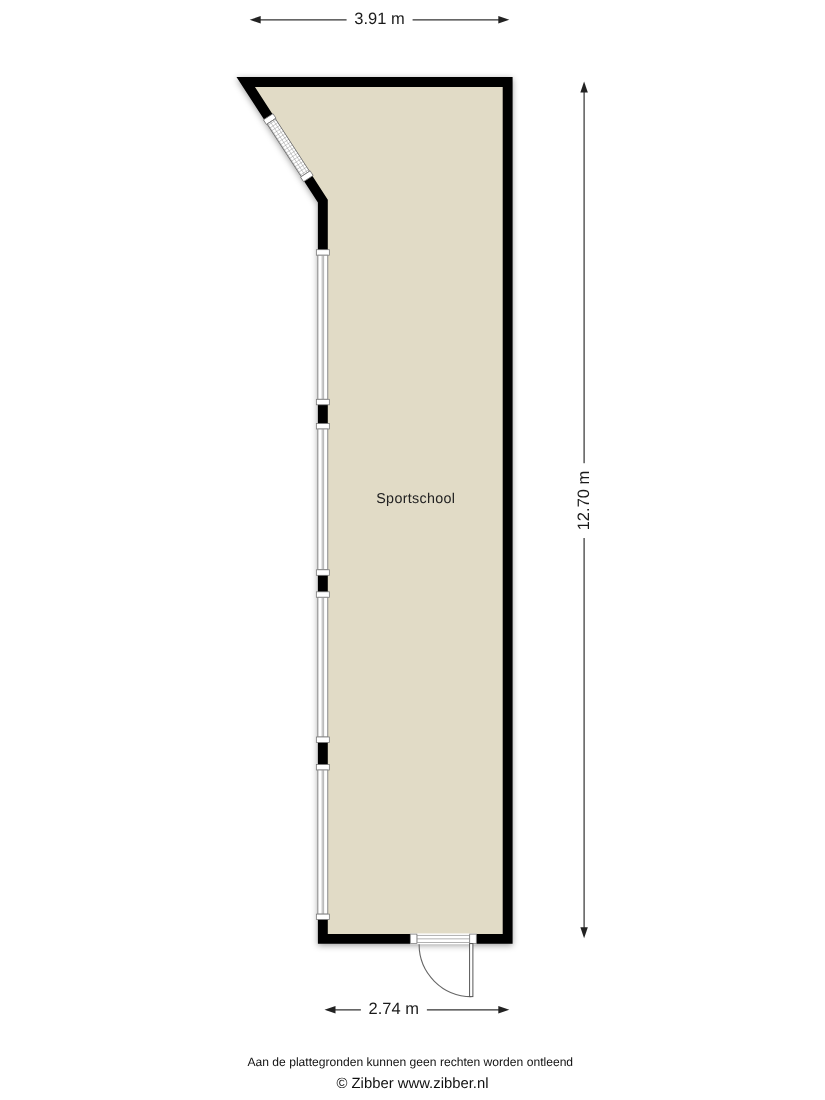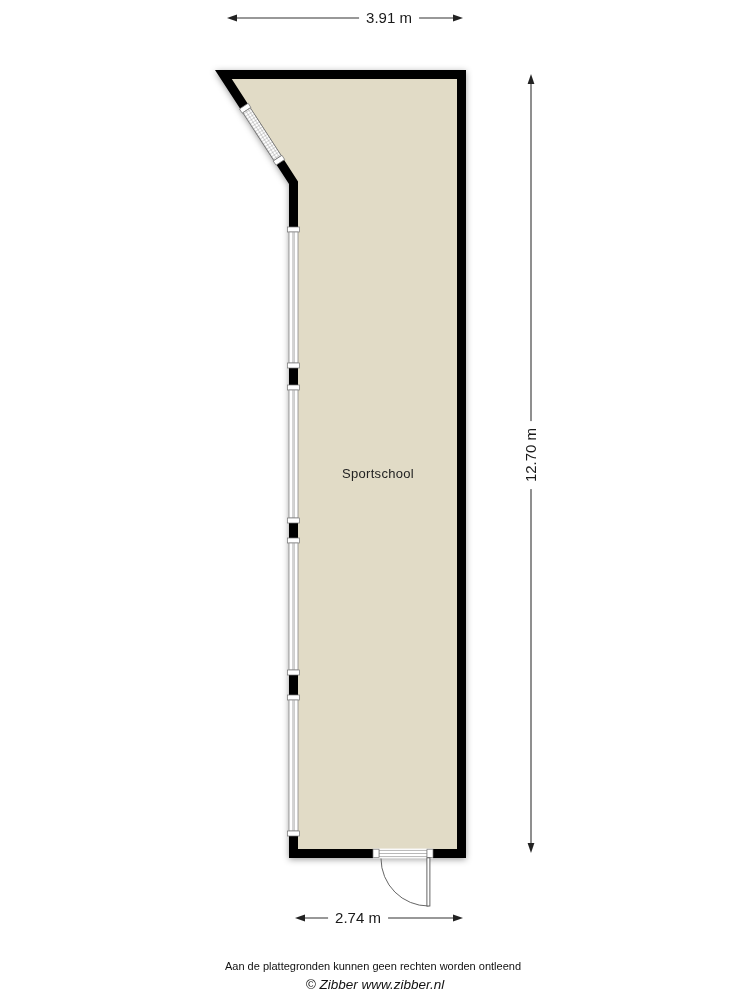--- a/index.html
+++ b/index.html
@@ -22,25 +22,25 @@
   .door-arc{fill:none;stroke:#666666;stroke-width:1;}
   .dim-line{stroke:var(--dimension-line);stroke-width:1.1;}
   .dim-head{fill:#222222;}
   .dim-label{
     position:absolute;font-size:15px;color:var(--text);background:var(--background);
     padding:0 7px;white-space:nowrap;transform:translate(-50%,-50%);line-height:20px;
   }
   .dim-label.rot{transform:translate(-50%,-50%) rotate(-90deg);}
   .room-label{
     position:absolute;font-size:13px;color:#222;letter-spacing:0.3px;
-    transform:translate(-50%,-50%);white-space:nowrap;margin-top:20px;
+    transform:translate(-50%,-50%);white-space:nowrap;
   }
   .footer{position:absolute;left:0;width:750px;text-align:center;color:#111;}
   .footer-line1{position:absolute;top:960px;left:0;width:746px;text-align:center;font-size:11px;}
-  .footer-line2{position:absolute;top:977px;left:0;width:750px;text-align:center;font-size:13.5px;font-style:italic;}
+  .footer-line2{position:absolute;top:977px;left:0;width:750px;text-align:center;font-size:13.5px;}
 </style>
 </head>
 <body>
 
 <div class="canvas">
 
   <svg width="750" height="1000" viewBox="0 0 750 1000">
     <defs>
       <pattern id="hatch" width="3" height="3" patternUnits="userSpaceOnUse">
         <rect width="3" height="3" fill="#ffffff"></rect>
@@ -119,21 +119,21 @@
       <polygon class="dim-head" points="531,853 527.6,843 534.4,843"></polygon>
     </g>
 
     <g>
       <line class="dim-line" x1="298" y1="918" x2="460" y2="918"></line>
       <polygon class="dim-head" points="295,918 305,914.6 305,921.4"></polygon>
       <polygon class="dim-head" points="463,918 453,914.6 453,921.4"></polygon>
     </g>
   </svg>
 
-  <div class="dim-label" style="left:345px;top:18px;margin-left:44px;">3.91 m</div>
+  <div class="dim-label" style="left:345px;top:18px;">3.91 m</div>
   <div class="dim-label rot" style="left:531px;top:455px;">12.70 m</div>
   <div class="dim-label" style="left:358px;top:918px;">2.74 m</div>
 
   <div class="room-label" style="left:378px;top:453px;">Sportschool</div>
 
   <div class="footer">
     <div class="footer-line1">Aan de plattegronden kunnen geen rechten worden ontleend</div>
     <div class="footer-line2">© Zibber www.zibber.nl</div>
   </div>
 

